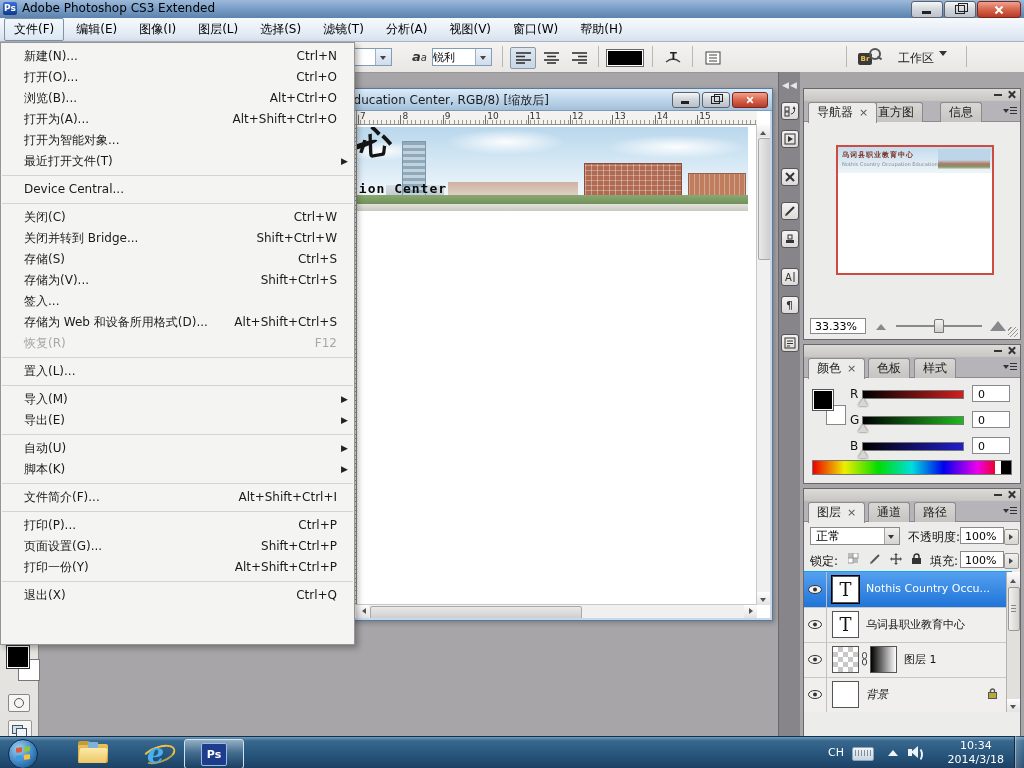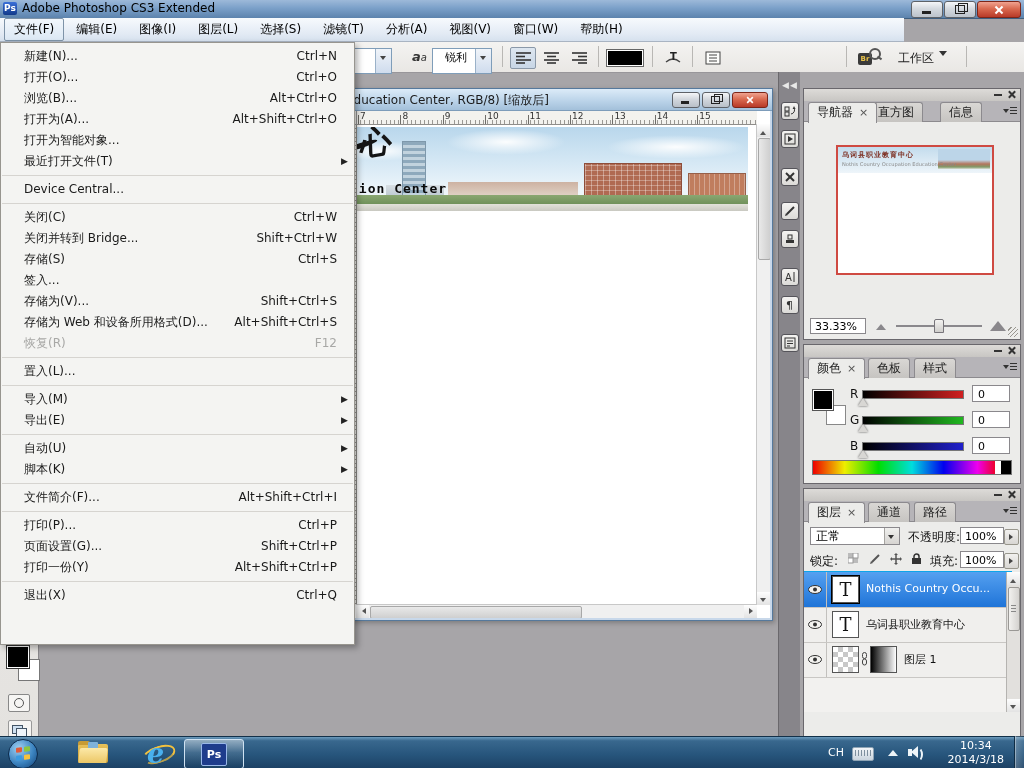--- a/index.html
+++ b/index.html
@@ -17,30 +17,30 @@
   .wb{width:30px;height:15px;border:1px solid #5e6268;border-radius:3px;position:relative;
       background:linear-gradient(180deg,#f5f6f8,#d4d9df 45%,#bcc3cb);}
   .wb.close{width:42px;background:linear-gradient(180deg,#f0a390,#d96a50 45%,#b83a28);border-color:#7c2619;}
   .bar-min{position:absolute;left:10px;bottom:3px;width:9px;height:3px;background:#222;}
   .sq-res{position:absolute;left:10px;top:3px;width:8px;height:7px;border:1px solid #222;background:transparent;}
   .sq-res:before{content:"";position:absolute;left:2px;top:-3px;width:8px;height:7px;border:1px solid #222;}
   .xg{position:absolute;left:50%;top:50%;width:10px;height:10px;transform:translate(-50%,-50%);}
   .xg:before,.xg:after{content:"";position:absolute;left:4px;top:0;width:2px;height:10px;background:#fff;}
   .xg:before{transform:rotate(45deg);} .xg:after{transform:rotate(-45deg);}
   
-  .menubar{position:absolute;left:0;top:18px;width:904px;height:24px;
+  .menubar{position:absolute;left:0;top:18px;width:1024px;height:24px;
     background:linear-gradient(180deg,#f7fafd,#e2eaf4 70%,#d6e1ee);border-bottom:1px solid #a9b4c2;
     display:flex;align-items:center;padding-left:4px;box-sizing:border-box;}
   .mb-item{padding:2px 9px;margin-right:2px;border:1px solid transparent;border-radius:2px;white-space:nowrap;}
   .mb-item.active{border-color:#7e93a8;background:linear-gradient(180deg,#f2f7fc,#dce8f4);}
   
   .optionsbar{position:absolute;left:0;top:42px;width:1024px;height:30px;
     background:linear-gradient(180deg,#f4f3f1,#e9e7e4);border-bottom:1px solid #98969a;}
-  .combo{position:absolute;height:26px;background:#fff;border:1px solid #7f9db9;font-size:11px;
-    line-height:17px;padding-left:12px;box-sizing:border-box;}
+  .combo{position:absolute;height:18px;background:#fff;border:1px solid #7f9db9;font-size:11px;
+    line-height:17px;padding-left:0;box-sizing:border-box;}
   .combo .drop{position:absolute;right:0;top:0;bottom:0;width:15px;border-left:1px solid #9ab1c8;
     background:linear-gradient(180deg,#f0f4f9,#cfdced);}
   .combo .drop:after{content:"";position:absolute;left:4px;top:7px;border:3px solid transparent;border-top:4px solid #444;}
   .osep{position:absolute;top:4px;width:1px;height:21px;background:#b9b7b4;}
   .obtn{position:absolute;top:5px;width:24px;height:20px;border:1px solid transparent;border-radius:2px;
     display:flex;align-items:center;justify-content:center;}
   .obtn.pressed{border-color:#8a98a8;background:linear-gradient(180deg,#dde6f0,#c8d6e6);}
   .aln{display:block;}
   .swatch-black{position:absolute;top:7px;width:36px;height:16px;background:#000;border:1px solid #666;box-shadow:inset 0 0 0 1px #fff;}
   .aa-label{position:absolute;top:7px;font-style:italic;color:#333;}
@@ -606,20 +606,36 @@
                 <rect x="1" y="5" width="9" height="6" fill="#333"></rect>
                 <path d="M3 5 V3.5 a2.5 2.5 0 0 1 5 0 V5" fill="none" stroke="#333" stroke-width="1.5"></path>
               </svg>
             </span>
           </div>
         <span class="lp-label" style="left:126px;">填充:</span>
         <div class="lp-val" style="left:156px;">100%</div>
         <div class="spin" style="left:200px;"></div>
       </div>
       <div class="layerlist" id="layerList">
+          <div class="lrow" style="top: 105px;">
+            <div class="eyecell">
+              <svg width="14" height="9" viewBox="0 0 14 9">
+                <ellipse cx="7" cy="4.5" rx="6.5" ry="4" fill="#f4f3f0" stroke="#333"></ellipse>
+                <circle cx="7" cy="4.5" r="2" fill="#333"></circle>
+              </svg>
+            </div>
+            <div class="lthumb"></div>
+            <span class="lname italic">背景</span>
+            <span class="rowlock">
+              <svg width="9" height="11" viewBox="0 0 9 11">
+                <rect x="0.5" y="4.5" width="8" height="6" fill="#b8a93a" stroke="#555"></rect>
+                <path d="M2.5 4.5 V3 a2 2 0 0 1 4 0 V4.5" fill="none" stroke="#555" stroke-width="1.4"></path>
+              </svg>
+            </span>
+          </div>
           <div class="lrow" style="top: 70px;">
             <div class="eyecell">
               <svg width="14" height="9" viewBox="0 0 14 9">
                 <ellipse cx="7" cy="4.5" rx="6.5" ry="4" fill="#f4f3f0" stroke="#333"></ellipse>
                 <circle cx="7" cy="4.5" r="2" fill="#333"></circle>
               </svg>
             </div>
             <div class="lthumb checker"></div>
             <span class="chainlink">
               <svg width="7" height="14" viewBox="0 0 7 14">
@@ -706,22 +722,22 @@
       <div class="fm-item"><span class="fm-label">浏览(B)...</span><span class="fm-short">Alt+Ctrl+O</span></div>
       <div class="fm-item"><span class="fm-label">打开为(A)...</span><span class="fm-short">Alt+Shift+Ctrl+O</span></div>
       <div class="fm-item"><span class="fm-label">打开为智能对象...</span></div>
       <div class="fm-item"><span class="fm-label">最近打开文件(T)</span><span class="fm-arrow">▶</span></div>
       <div class="menu-sep"></div>
       <div class="fm-item"><span class="fm-label">Device Central...</span></div>
       <div class="menu-sep"></div>
       <div class="fm-item"><span class="fm-label">关闭(C)</span><span class="fm-short">Ctrl+W</span></div>
       <div class="fm-item"><span class="fm-label">关闭并转到 Bridge...</span><span class="fm-short">Shift+Ctrl+W</span></div>
       <div class="fm-item"><span class="fm-label">存储(S)</span><span class="fm-short">Ctrl+S</span></div>
+      <div class="fm-item"><span class="fm-label">存储为(V)...</span><span class="fm-short">Shift+Ctrl+S</span></div>
       <div class="fm-item"><span class="fm-label">签入...</span></div>
-      <div class="fm-item"><span class="fm-label">存储为(V)...</span><span class="fm-short">Shift+Ctrl+S</span></div>
       <div class="fm-item"><span class="fm-label">存储为 Web 和设备所用格式(D)...</span><span class="fm-short">Alt+Shift+Ctrl+S</span></div>
       <div class="fm-item dis"><span class="fm-label">恢复(R)</span><span class="fm-short">F12</span></div>
       <div class="menu-sep"></div>
       <div class="fm-item"><span class="fm-label">置入(L)...</span></div>
       <div class="menu-sep"></div>
       <div class="fm-item"><span class="fm-label">导入(M)</span><span class="fm-arrow">▶</span></div>
       <div class="fm-item"><span class="fm-label">导出(E)</span><span class="fm-arrow">▶</span></div>
       <div class="menu-sep"></div>
       <div class="fm-item"><span class="fm-label">自动(U)</span><span class="fm-arrow">▶</span></div>
       <div class="fm-item"><span class="fm-label">脚本(K)</span><span class="fm-arrow">▶</span></div>

